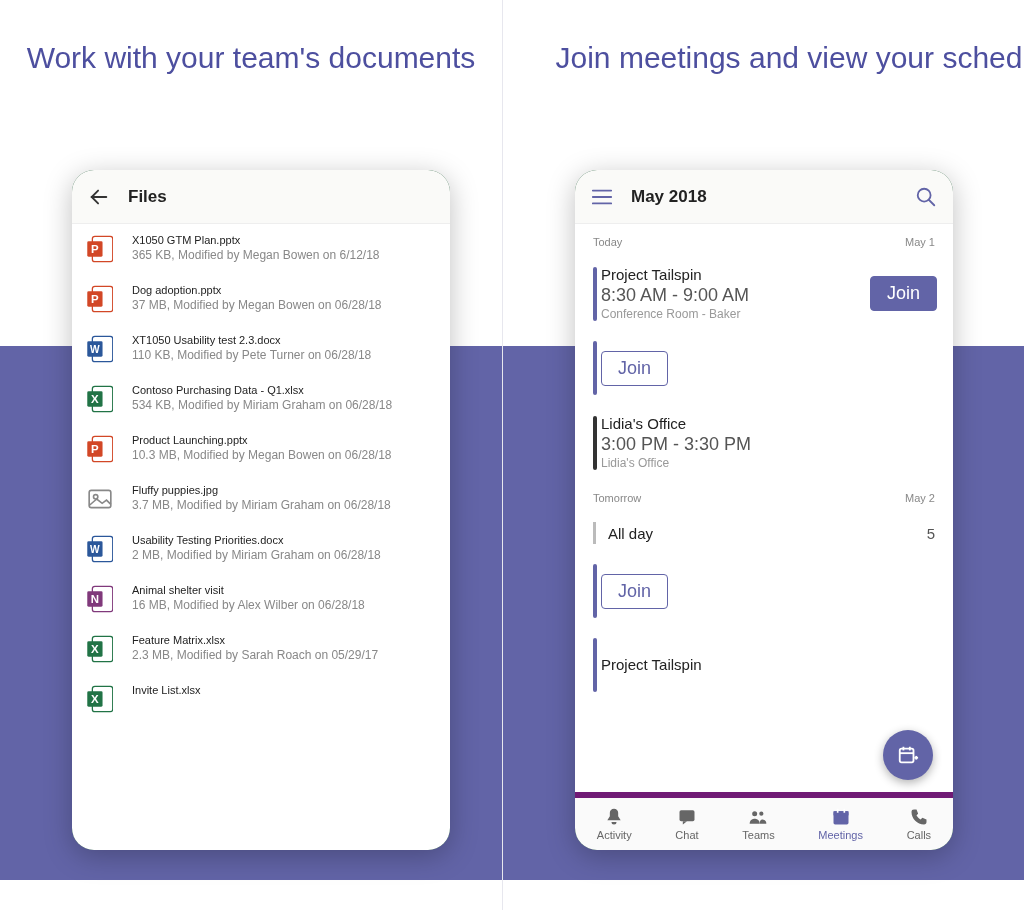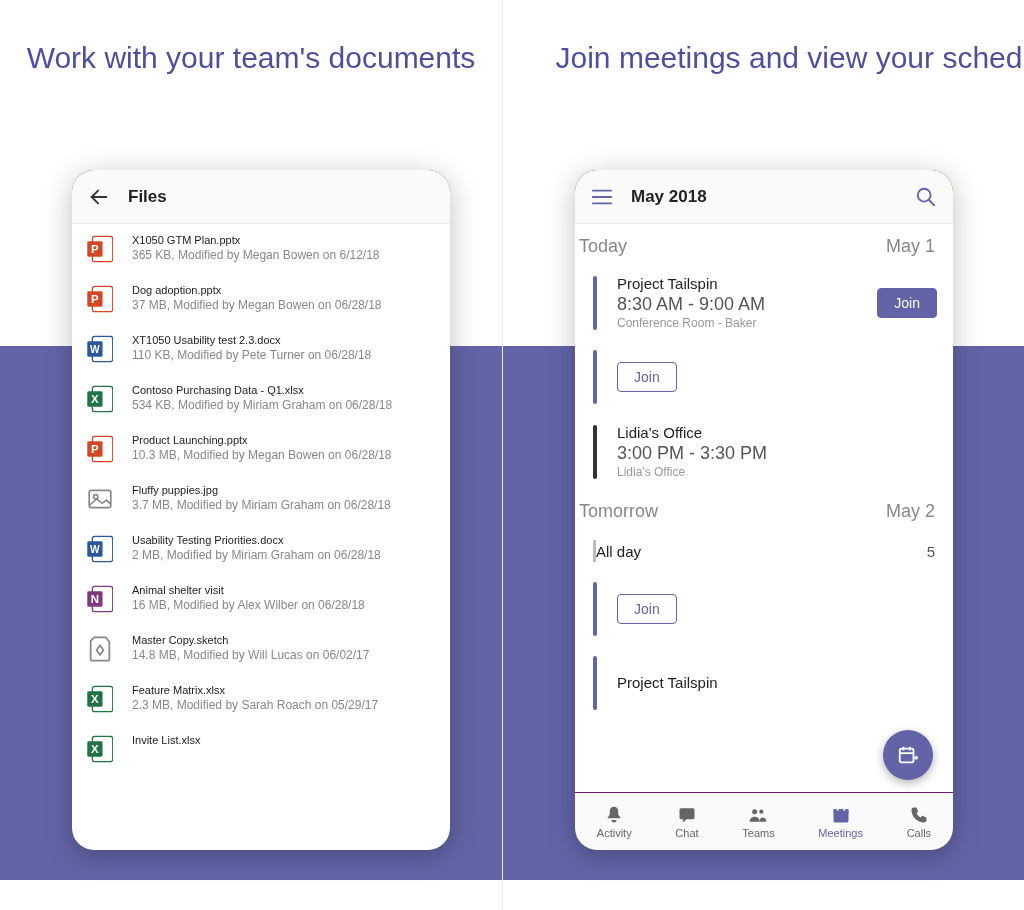--- a/index.html
+++ b/index.html
@@ -77,49 +77,50 @@
 .file-icon {
   width: 28px; height: 30px; flex-shrink: 0; display: flex;
   align-items: center; justify-content: center;
 }
 .file-info { flex: 1; min-width: 0; }
 .file-name { font-size: 11px; color: #222; margin-bottom: 2px; white-space: nowrap; text-overflow: ellipsis; overflow: hidden; }
 .file-meta { font-size: 12px; color: #888; white-space: nowrap; text-overflow: ellipsis; overflow: hidden; }
 
 .section-hdr {
   display: flex; align-items: center; justify-content: space-between;
-  padding: 12px 18px 8px 4px; font-size: 18px; color: #888;
+  padding: 12px 18px 8px 18px; font-size: 11px; color: #888;
 }
 .meeting-row {
   display: flex; align-items: center; padding: 10px 16px 10px 18px;
-  gap: 20px;
+  gap: 4px;
 }
 .m-bar { width: 4px; height: 54px; border-radius: 2px; background: #6264a7; flex-shrink: 0; }
 .m-bar.dark { background: #333; }
 .m-info { flex: 1; }
 .m-title { font-size: 15px; color: #222; margin-bottom: 2px; }
 .m-time { font-size: 18px; color: #555; margin-bottom: 1px; }
 .m-loc  { font-size: 12px; color: #999; }
 .join-btn {
-  padding: 6px 16px; border-radius: 4px; font-size: 14px;
+  padding: 6px 16px; border-radius: 4px; font-size: 18px;
   border: 1px solid #6264a7; color: #6264a7; background: #fff;
 }
 .join-btn.solid { background: #6264a7; color: #fff; }
 
 .allday-row {
   display: flex; align-items: center; padding: 10px 18px;
+  gap: 12px;
 }
 .allday-row .ad-bar { width: 3px; height: 22px; background: #bbb; }
 .allday-row .ad-label { flex:1; font-size: 15px; color:#222; }
 .allday-row .ad-count { font-size: 15px; color:#555; }
 
 .bottom-nav {
   position: absolute; bottom: 0; left: 0; right: 0; height: 58px;
   display: flex; align-items: center; justify-content: space-around;
-  background: #fafafa; border-top: 1px solid #701a75;
+  background: #fafafa; border-top: 6px solid #701a75;
 }
 .nav-item { display:flex; flex-direction:column; align-items:center; gap:2px; font-size:11px; color:#666; }
 .nav-item.active { color:#6264a7; }
 .nav-item svg { display:block; }
 
 .fab {
   position: absolute; right: 20px; bottom: 70px;
   width: 50px; height: 50px; border-radius: 50%;
   background: #6264a7; display:flex; align-items:center; justify-content:center;
   box-shadow: 0 3px 10px rgba(0,0,0,0.3);
@@ -244,32 +245,20 @@
         <div class="file-icon">
           <svg class="app-icon" viewBox="0 0 20 22">
             <rect x="4" y="1" width="16" height="20" rx="2" fill="#fff" stroke="#80397b"></rect>
             <rect x="0" y="5" width="12" height="12" rx="1" fill="#80397b"></rect>
             <text x="6" y="14" text-anchor="middle" fill="#fff" font-size="9" font-family="Arial" font-weight="bold">N</text>
           </svg>
         </div>
         <div class="file-info">
           <div class="file-name">Animal shelter visit</div>
           <div class="file-meta">16 MB,  Modified by  Alex Wilber  on 06/28/18</div>
-        </div>
-      </div>
-      <div class="file-row">
-        <div class="file-icon">
-          <svg class="app-icon" viewBox="0 0 20 24" fill="none" stroke="#888" stroke-width="1.5">
-            <path d="M5 2 H15 L18 6 V21 A1 1 0 0 1 17 22 H3 A1 1 0 0 1 2 21 V5 Z"></path>
-            <path d="M10 9 L7 13 L10 17 L13 13 Z"></path>
-          </svg>
-        </div>
-        <div class="file-info">
-          <div class="file-name">Master Copy.sketch</div>
-          <div class="file-meta">14.8 MB,  Modified by  Will Lucas  on 06/02/17</div>
         </div>
       </div>
       <div class="file-row">
         <div class="file-icon">
           <svg class="app-icon" viewBox="0 0 20 22">
             <rect x="4" y="1" width="16" height="20" rx="2" fill="#fff" stroke="#217346"></rect>
             <rect x="0" y="5" width="12" height="12" rx="1" fill="#217346"></rect>
             <text x="6" y="14" text-anchor="middle" fill="#fff" font-size="9" font-family="Arial" font-weight="bold">X</text>
           </svg>
         </div>

